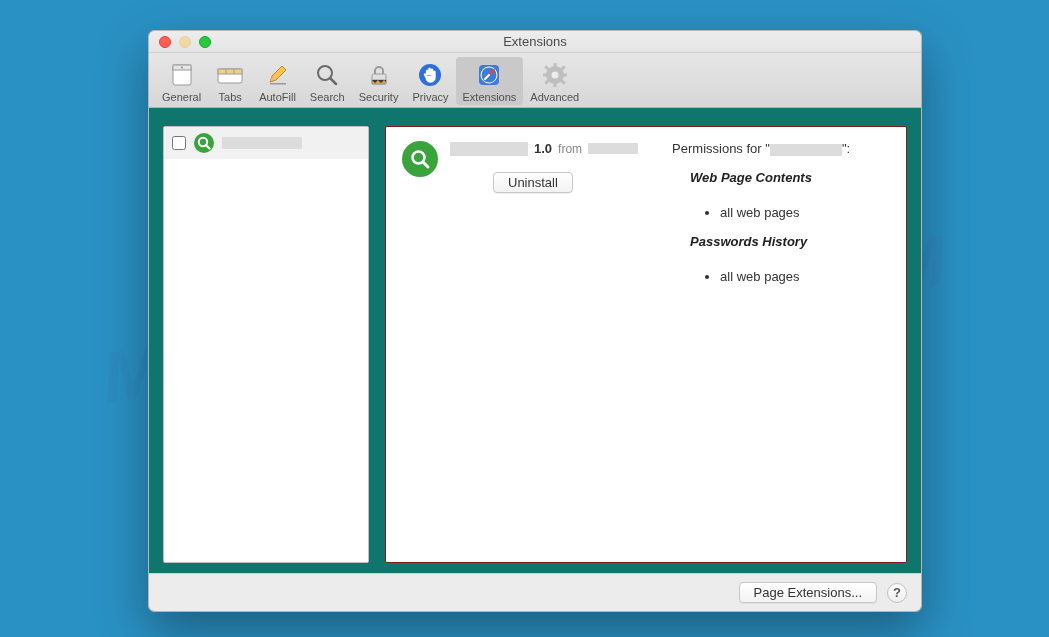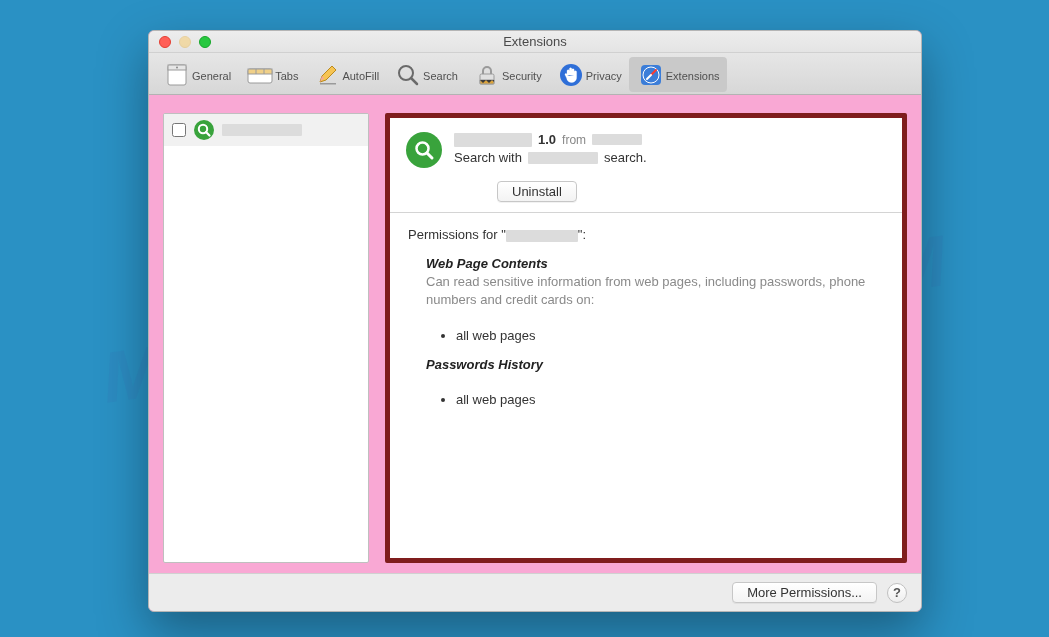--- a/index.html
+++ b/index.html
@@ -24,21 +24,21 @@
       white-space: nowrap;
       pointer-events: none;
       z-index: 5;
     }
     .window {
       position: absolute;
       top: 30px;
       left: 148px;
       width: 774px;
       height: 582px;
-      background: #f9a8d4;
+      background: #0f766e;
       border: 1px solid #b5b5b5;
       border-radius: 6px;
       box-shadow: 0 20px 50px rgba(0,0,0,0.35);
       display: flex;
       flex-direction: column;
       overflow: hidden;
       z-index: 10;
     }
     
     .titlebar {
@@ -60,21 +60,21 @@
       pointer-events: none;
     }
     
     .toolbar {
       background: linear-gradient(#e6e6e6, #d7d7d7);
       border-bottom: 1px solid #b3b3b3;
       display: flex;
       padding: 4px 6px 2px 6px;
     }
     .toolbtn {
-      display: flex; flex-direction: row; align-items: center;
+      display: flex; flex-direction: column; align-items: center;
       padding: 3px 7px 2px 7px;
       border-radius: 4px;
       min-width: 44px;
       text-align: center;
     }
     .toolbtn.selected { background: #c9c9c9; }
     .toolbtn .ticon { width: 30px; height: 30px; display: flex; align-items: center; justify-content: center; }
     .toolbtn .tlabel { font-size: 11px; color: #505050; margin-top: 1px; }
     
     .body {
@@ -101,24 +101,24 @@
     .redact {
       display: inline-block;
       background: #dcdcdc;
       border-radius: 1px;
       height: 12px;
       vertical-align: middle;
     }
     .main {
       flex: 1;
       background: #fff;
-      border: 5px solid #7f1d1d;
+      border: 1px solid #7f1d1d;
       border-radius: 2px;
       display: flex;
-      flex-direction: column;
+      flex-direction: row;
     }
     .detail-header {
       padding: 14px 16px 10px 16px;
       display: flex;
       gap: 12px;
     }
     .ext-icon {
       width: 36px; height: 36px; flex: none;
       border-radius: 50%;
       background: #39a33c;
@@ -252,20 +252,39 @@
       <div class="ticon">
         <svg width="26" height="26" viewBox="0 0 26 26">
             <rect x="3" y="3" width="20" height="20" rx="4" fill="#3b7dd8"></rect>
             <circle cx="13" cy="13" r="8" fill="none" stroke="#fff" stroke-width="1"></circle>
             <line x1="13" y1="13" x2="18" y2="8" stroke="#ff3b30" stroke-width="2" stroke-linecap="round"></line>
             <line x1="13" y1="13" x2="9" y2="17" stroke="#fff" stroke-width="2" stroke-linecap="round"></line>
           </svg>
       </div>
       <div class="tlabel">Extensions</div>
     </div>
+    <div class="toolbtn">
+      <div class="ticon">
+        <svg width="26" height="26" viewBox="0 0 26 26">
+            <circle cx="13" cy="13" r="9" fill="#bfbfbf"></circle>
+            <circle cx="13" cy="13" r="3.5" fill="#ececec"></circle>
+            <g fill="#bfbfbf">
+              <rect x="11.5" y="1" width="3" height="5"></rect>
+              <rect x="11.5" y="20" width="3" height="5"></rect>
+              <rect x="1" y="11.5" width="5" height="3"></rect>
+              <rect x="20" y="11.5" width="5" height="3"></rect>
+              <rect x="3.5" y="3.5" width="3" height="5" transform="rotate(-45 5 6)"></rect>
+              <rect x="19.5" y="17.5" width="3" height="5" transform="rotate(-45 21 20)"></rect>
+              <rect x="19.5" y="3.5" width="3" height="5" transform="rotate(45 21 6)"></rect>
+              <rect x="3.5" y="17.5" width="3" height="5" transform="rotate(45 5 20)"></rect>
+            </g>
+          </svg>
+      </div>
+      <div class="tlabel">Advanced</div>
+    </div>
   </div>
 
   <div class="body">
     <div class="sidebar">
       <div class="side-item">
         <input type="checkbox" style="">
         <span>
           <svg width="20" height="20" viewBox="0 0 20 20">
               <circle cx="10" cy="10" r="10" fill="#39a33c"></circle>
               <circle cx="9" cy="9" r="4.2" fill="none" stroke="#fff" stroke-width="2"></circle>
@@ -284,49 +303,43 @@
               <line x1="15" y1="15" x2="20" y2="20" stroke="#fff" stroke-width="3" stroke-linecap="round"></line>
             </svg>
         </div>
         <div class="meta">
           <div class="row1">
             <span class="redact" style="width:78px;height:14px"></span>
             <span class="version">1.0</span>
             <span class="from">from</span>
             <span class="redact" style="width:50px;height:11px"></span>
           </div>
-          <div class="row2">
-            <span>Search with</span>
-            <span class="redact" style="width:70px"></span>
-            <span>search.</span>
-          </div>
           <div class="uninstall-row">
             <button class="mac-button">Uninstall</button>
           </div>
         </div>
       </div>
       <div class="divider"></div>
       <div class="permissions">
         <div class="perm-title">
           <span>Permissions for "</span><span class="redact" style="width:72px"></span><span>":</span>
         </div>
         <div class="sect">
           <div class="head">Web Page Contents</div>
-          <div class="desc">Can read sensitive information from web pages, including passwords, phone numbers and credit cards on:</div>
           <ul>
             <li>all web pages</li>
           </ul>
         </div>
         <div class="sect">
           <div class="head">Passwords History</div>
           <ul>
             <li>all web pages</li>
           </ul>
         </div>
       </div>
     </div>
   </div>
 
   <div class="footer">
-    <button class="mac-button">More Permissions...</button>
+    <button class="mac-button">Page Extensions...</button>
     <div class="help-btn">?</div>
   </div>
 </div>
 
 </body></html>

